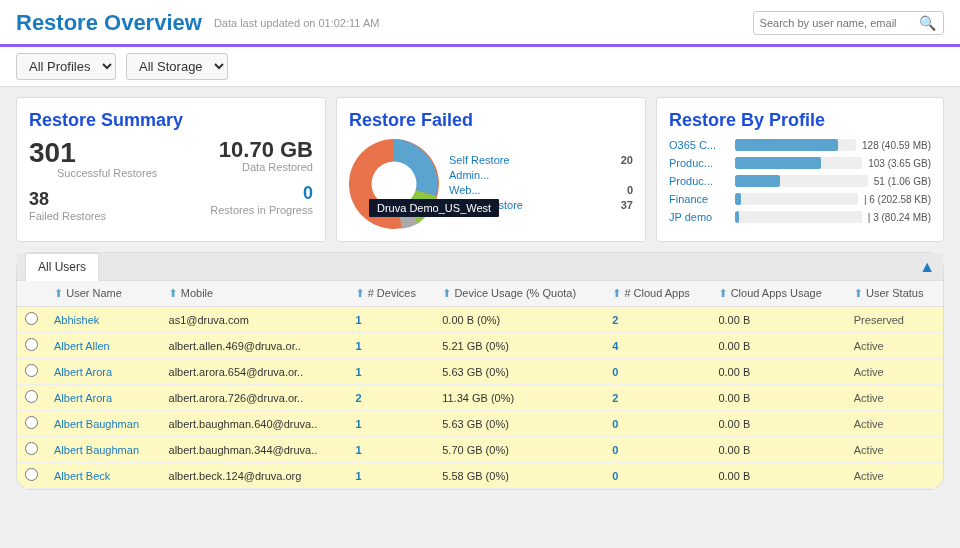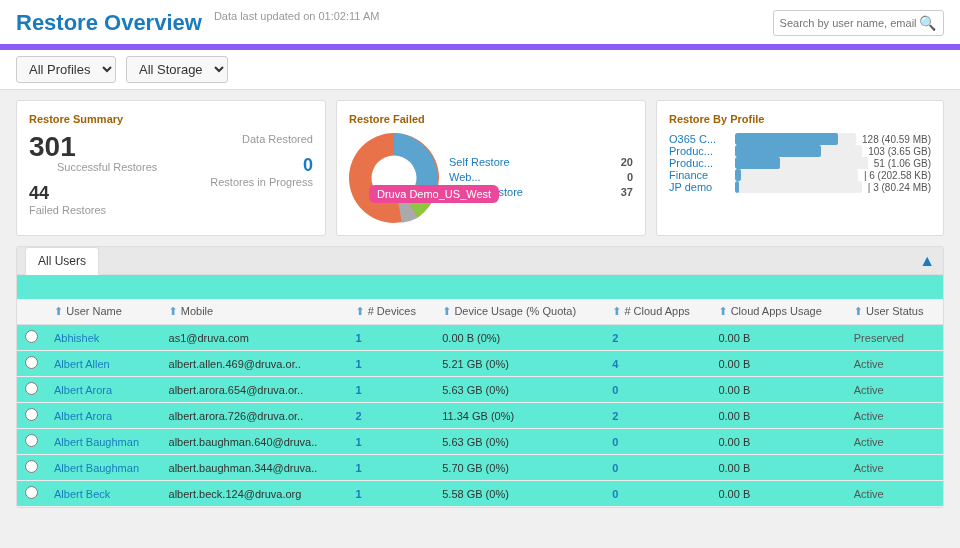--- a/index.html
+++ b/index.html
@@ -1,80 +1,80 @@
 <!DOCTYPE html>
 <html><head>
   <meta charset="utf-8">
   <style>
     * { box-sizing: border-box; margin: 0; padding: 0; }
     body { font-family: Arial, sans-serif; font-size: 12px; background: #f0f0f0; color: #333; width: 960px; height: 548px; overflow: hidden; }
 
     
-    .header { background: #fff; padding: 10px 16px 8px; display: flex; border-bottom: 6px solid #8b5cf6; }
+    .header { background: #fff; padding: 10px 16px 8px; display: flex; align-items: center; border-bottom: 3px solid #8b5cf6; }
     .header-title { font-size: 22px; font-weight: bold; color: #1a7bbf; margin-right: 12px; }
     .header-subtitle { font-size: 11px; color: #999; flex: 1; }
     .search-box { display: flex; align-items: center; border: 1px solid #ccc; border-radius: 3px; background: #fff; padding: 3px 6px; }
-    .search-box input { border: none; outline: none; font-size: 11px; color: #999; width: 140px; }
+    .search-box input { border: none; outline: none; font-size: 11px; color: #999; width: 160px; }
     .search-icon { color: #e8a020; font-size: 14px; }
 
     
     .filters { background: #fff; padding: 6px 16px; display: flex; gap: 10px; border-bottom: 1px solid #ddd; }
     .filter-select { border: 1px solid #ccc; border-radius: 3px; padding: 4px 8px; font-size: 13px; background: #f8f8f8; color: #333; }
 
     
     .panels { display: flex; gap: 0; padding: 10px 16px; background: #f0f0f0; }
     .panel { background: #fff; border: 1px solid #ddd; border-radius: 3px; padding: 12px; }
     .panel-summary { width: 310px; margin-right: 10px; }
     .panel-types { width: 310px; margin-right: 10px; }
     .panel-profile { flex: 1; }
 
-    .panel-title { font-size: 11px; font-weight: bold; color: #a16207; margin-bottom: 8px; }
+    .panel-title { font-size: 18px; font-weight: bold; color: #1d4ed8; margin-bottom: 8px; }
 
     
     .summary-grid { display: grid; grid-template-columns: 1fr 1fr; gap: 20px; }
     .summary-main { font-size: 28px; font-weight: bold; color: #333; line-height: 1; }
     .summary-label { font-size: 11px; color: #999; margin-left: 28px; }
     .summary-sub { font-size: 18px; font-weight: bold; color: #333; }
     .summary-sub-label { font-size: 11px; color: #999; }
     .summary-blue { color: #1a7bbf; }
     .summary-right { text-align: right; }
 
     
     .types-content { display: flex; align-items: center; gap: 10px; }
     .pie-container { position: relative; width: 90px; height: 90px; }
     .pie-legend { flex: 1; }
     .legend-item { display: flex; justify-content: space-between; font-size: 11px; margin-bottom: 3px; }
     .legend-label { color: #1a7bbf; }
     .legend-count { color: #555; font-weight: bold; }
-    .tooltip-box { position: absolute; background: #ec4899; color: #fff; padding: 3px 8px; border-radius: 6px; font-size: 11px; white-space: nowrap; top: 52px; left: 20px; z-index: 10; }
-
-    
-    .profile-item { display: flex; align-items: center; font-size: 11px; }
+    .tooltip-box { position: absolute; background: #0f172a; color: #fff; padding: 3px 8px; border-radius: 1px; font-size: 11px; white-space: nowrap; top: 60px; left: 20px; z-index: 10; }
+
+    
+    .profile-item { display: flex; align-items: center; margin-bottom: 6px; font-size: 11px; }
     .profile-name { width: 60px; color: #1a7bbf; overflow: hidden; text-overflow: ellipsis; white-space: nowrap; }
     .profile-bar-container { flex: 1; height: 12px; background: #eee; margin: 0 6px; border-radius: 2px; overflow: hidden; }
     .profile-bar { height: 100%; background: #5ba4cf; border-radius: 2px; }
     .profile-value { color: #555; white-space: nowrap; font-size: 10px; }
 
     
-    .table-section { background: #5eead4; margin: 0 16px; border: 1px solid #ddd; border-radius: 3px; }
+    .table-section { background: #fef9c3; margin: 0 16px; border: 1px solid #ddd; border-radius: 14px; }
     .table-tabs { display: flex; align-items: center; background: #e8e8e8; border-bottom: 1px solid #ddd; padding: 0 8px; justify-content: space-between; }
     .tab { padding: 6px 12px; font-size: 12px; cursor: pointer; border-radius: 3px 3px 0 0; }
     .tab.active { background: #fff; border: 1px solid #ddd; border-bottom: 1px solid #fff; color: #333; margin-bottom: -1px; }
     .tab-collapse { color: #1a7bbf; font-size: 16px; cursor: pointer; }
 
     .data-table { width: 100%; border-collapse: collapse; font-size: 11px; }
     .data-table th { background: #f5f5f5; border-bottom: 1px solid #ddd; padding: 6px 8px; text-align: left; color: #555; font-weight: normal; white-space: nowrap; }
     .data-table th .sort-icon { color: #5ba4cf; margin-right: 3px; }
     .data-table td { padding: 5px 8px; border-bottom: 1px solid #eee; vertical-align: middle; }
     .data-table .radio-col { width: 20px; }
     .data-table .user-link { color: #1a7bbf; text-decoration: none; }
     .data-table .blue-num { color: #1a7bbf; font-weight: bold; }
     .data-table .status { color: #555; }
 
-    .table-wrapper { overflow-y: auto; max-height: 230px; margin-top: 24px; }
+    .table-wrapper { overflow-y: auto; max-height: 230px; }
 
     
     svg.pie { width: 90px; height: 90px; }
   </style>
 </head>
 <body>
 
 <div class="header">
   <span class="header-title">Restore Overview</span>
   <span class="header-subtitle">Data last updated on 01:02:11 AM</span>
@@ -91,25 +91,26 @@
 
 <div class="panels">
 
   <div class="panel panel-summary">
     <div class="panel-title">Restore Summary</div>
     <div class="summary-grid">
       <div>
         <div class="summary-main">301</div>
         <div class="summary-label">Successful Restores</div>
         <div style="margin-top:10px;">
-          <div class="summary-sub">44</div>
+          <div class="summary-sub">38</div>
           <div class="summary-sub-label">Failed Restores</div>
         </div>
       </div>
       <div class="summary-right">
+        <div class="summary-main" style="font-size:22px;">10.70 GB</div>
         <div class="summary-label">Data Restored</div>
         <div style="margin-top:10px;">
           <div class="summary-sub summary-blue">0</div>
           <div class="summary-sub-label">Restores in Progress</div>
         </div>
       </div>
     </div>
   </div>
 
   <div class="panel panel-types">
@@ -126,20 +127,24 @@
 
           <path d="M16 16 L24.5 30.1 A16 16 0 0 1 18.8 31.9 Z" fill="#aaa"></path>
           <circle r="8" cx="16" cy="16" fill="white"></circle>
         </svg>
         <div class="tooltip-box">Druva Demo_US_West</div>
       </div>
       <div class="pie-legend">
         <div class="legend-item">
           <span class="legend-label">Self Restore</span>
           <span class="legend-count">20</span>
+        </div>
+        <div class="legend-item">
+          <span class="legend-label">Admin...</span>
+          <span class="legend-count"></span>
         </div>
         <div class="legend-item">
           <span class="legend-label">Web...</span>
           <span class="legend-count">0</span>
         </div>
         <div class="legend-item">
           <span class="legend-label">Mobile Restore</span>
           <span class="legend-count">37</span>
         </div>
       </div>

